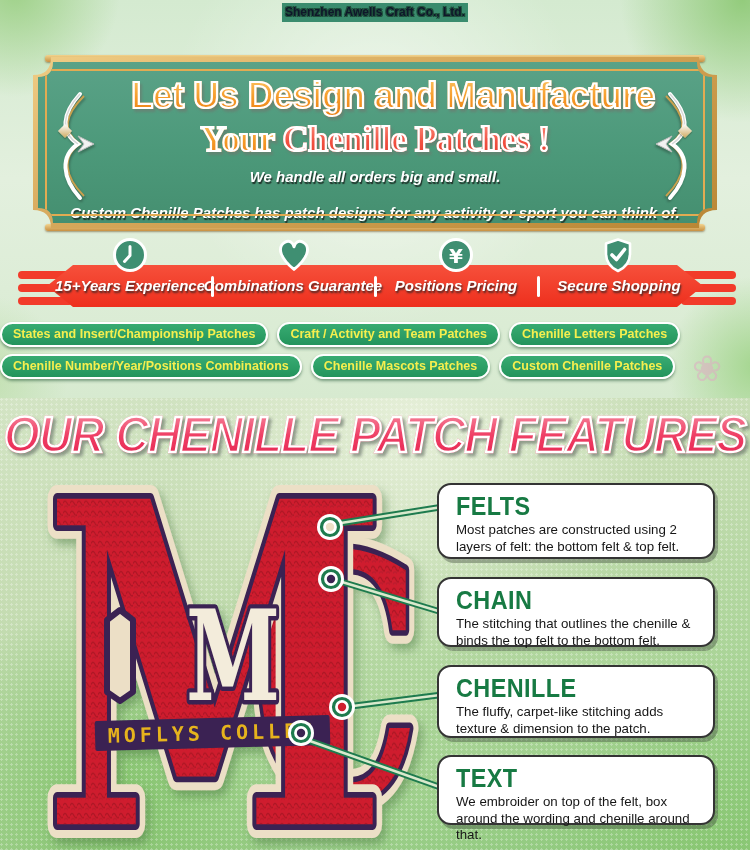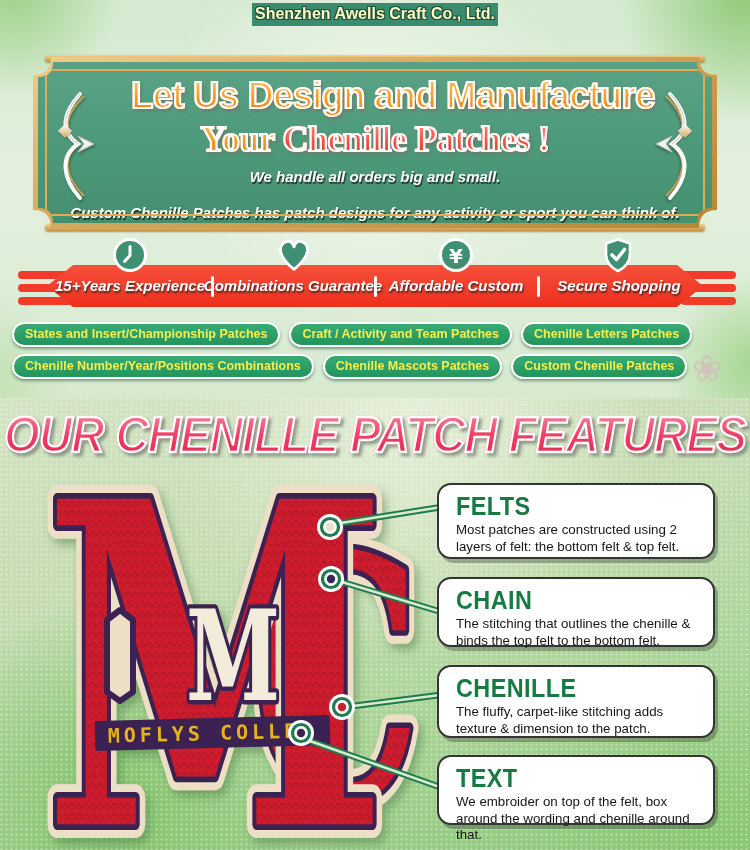--- a/index.html
+++ b/index.html
@@ -12,21 +12,21 @@
     background:
       radial-gradient(circle 150px at 2% -2%, rgba(150,205,125,.85), rgba(150,205,125,0) 70%),
       radial-gradient(circle 170px at 99% 0%, rgba(140,200,115,.9), rgba(140,200,115,0) 72%),
       radial-gradient(circle 120px at 101% 92%, rgba(150,208,125,.8), rgba(150,208,125,0) 75%),
       radial-gradient(circle 110px at -2% 95%, rgba(175,215,150,.55), rgba(175,215,150,0) 75%),
       radial-gradient(circle 260px at 50% 30%, rgba(255,255,255,.55), rgba(255,255,255,0) 80%),
       linear-gradient(180deg, #d4ead0 0%, #e3f0de 45%, #d7ead0 100%);
   }
   .company-banner {
     position:absolute; top:3px; left:50%; transform:translateX(-50%);
-    background:#3a8c6e; color:#fef9c3; font-weight:bold; font-size:16px;
+    background:#3a8c6e; color:#0f172a; font-weight:bold; font-size:12px;
     padding:2px 3px 3px; text-shadow:1px 1px 0 #1e4f3b, -1px -1px 0 #1e4f3b, 1px -1px 0 #1e4f3b, -1px 1px 0 #1e4f3b;
     white-space:nowrap;
   }
   .plaque-lip {
     position:absolute; left:45px; width:660px; height:7px; border-radius:3px;
     background:linear-gradient(180deg,#f2d48e,#c89042); box-shadow:0 1px 2px rgba(90,60,15,.5);
   }
   .lip-top { top:55px; } .lip-bottom { top:224px; }
   .plaque {
     position:absolute; left:33px; top:57px; width:684px; height:171px;
@@ -74,21 +74,21 @@
     background:linear-gradient(180deg,#f6503b,#ee2f1d);
     clip-path:polygon(26px 0, calc(100% - 26px) 0, 100% 50%, calc(100% - 26px) 100%, 26px 100%, 0 50%);
     box-shadow:0 3px 4px rgba(120,40,20,.4);
   }
   .ribbon-label { position:absolute; top:277px; transform:translateX(-50%); color:#fff; font-weight:bold; font-style:italic;
     font-size:15px; white-space:nowrap; text-shadow:1px 2px 2px rgba(35,35,35,.85); }
   .ribbon-divider { position:absolute; top:276px; width:3px; height:21px; background:#fff; border-radius:2px; }
   .ribbon-icon { position:absolute; top:236px; width:38px; height:38px; }
 
   
-  .pill-row { position:absolute; left:12px; width:654px; display:flex; justify-content:space-between; gap:9px; }
+  .pill-row { position:absolute; left:0; width:654px; display:flex; justify-content:space-between; gap:9px; }
   .row1 { top:322px; } .row2 { top:354px; }
   .pill {
     background:linear-gradient(180deg,#38ab72,#23945c); border:2px solid #fff; border-radius:999px;
     color:#f6ef4e; font-weight:bold; font-size:12.5px; padding:3px 11px 4px; white-space:nowrap;
     box-shadow:0 2px 3px rgba(25,80,45,.5); cursor:pointer;
   }
   .flower { position:absolute; left:692px; top:348px; font-size:36px; color:rgba(225,165,195,.5); }
 
   
   .bottom-section {
@@ -170,21 +170,21 @@
       </div>
     <div class="side-bars sb-right">
         <i></i>
         <i></i>
         <i></i>
       </div>
     <div class="ribbon"></div>
 
     <div class="ribbon-label" style="left:130px">15+Years Experience</div>
     <div class="ribbon-label" style="left:293px">Combinations Guarantee</div>
-    <div class="ribbon-label" style="left:456px">Affordable Custom</div>
+    <div class="ribbon-label" style="left:456px">Positions Pricing</div>
     <div class="ribbon-label" style="left:619px">Secure Shopping</div>
 
     <div class="ribbon-divider" style="left:211px"></div>
     <div class="ribbon-divider" style="left:374px"></div>
     <div class="ribbon-divider" style="left:537px"></div>
 
     <svg class="ribbon-icon" style="left:111px" viewBox="0 0 38 38">
       <circle cx="19" cy="19" r="15.5" fill="#3f8f72" stroke="#fff" stroke-width="3"></circle>
       <path d="M19 10.5 V19.5 L13.5 25.5" fill="none" stroke="#fff" stroke-width="3" stroke-linecap="round" stroke-linejoin="round"></path>
     </svg>

